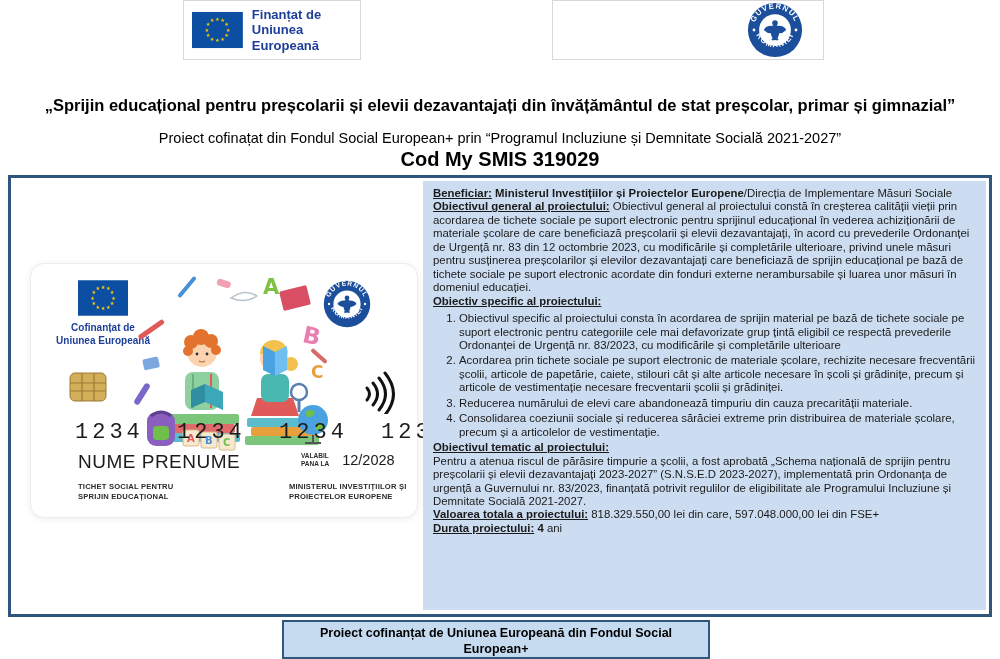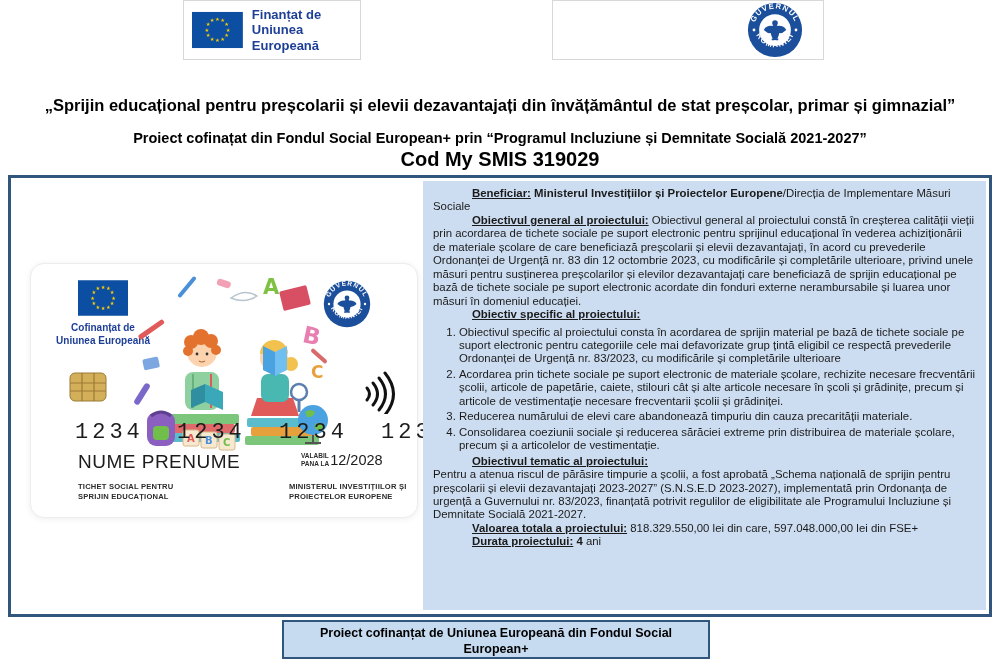--- a/index.html
+++ b/index.html
@@ -7,44 +7,44 @@
     width:1000px;height:659px;position:relative;overflow:hidden;background:#ffffff;
     font-family:"Liberation Sans", sans-serif;color:#000;
   }
   
   .logo-box{position:absolute;top:0;height:60px;border:1px solid #d8d8d8;box-sizing:border-box;background:#fff;display:flex;align-items:center;}
   .logo-box.left{left:183px;width:178px;padding:6px 8px;gap:9px;}
   .logo-box.right{left:552px;width:272px;padding:4px 20px;justify-content:flex-end;}
   .eu-funded-text{font-weight:bold;color:#1e3f97;font-size:13px;line-height:1.18;}
   
   .page-title{position:absolute;top:96px;left:0;width:1000px;text-align:center;font-weight:bold;font-size:16.5px;}
-  .page-subtitle{position:absolute;top:130px;left:0;width:1000px;text-align:center;font-weight:bold;font-size:14.5px;}
+  .page-subtitle{position:absolute;top:130px;left:0;width:1000px;text-align:center;font-weight:normal;font-size:14.5px;}
   .page-smis{position:absolute;top:148px;left:0;width:1000px;text-align:center;font-weight:bold;font-size:20px;}
   
   .main-box{position:absolute;left:8px;top:175px;width:984px;height:442px;border:3px solid #30567d;box-sizing:border-box;background:#fff;}
   
   .card{position:absolute;left:19px;top:85px;width:386px;height:253px;background:#fff;border:1px solid #ececec;border-radius:14px;box-shadow:0 1px 6px rgba(0,0,0,0.07);}
   .card-eu{position:absolute;left:24px;top:16px;width:96px;text-align:center;}
   .card-eu-label{font-size:10px;font-weight:bold;color:#1e3f97;line-height:1.25;margin-top:2px;}
   .card-gov{position:absolute;left:292px;top:16px;}
   .card-illustration{position:absolute;left:102px;top:2px;}
   .chip{position:absolute;left:38px;top:108px;}
   .contactless{position:absolute;left:328px;top:104px;}
   .card-number{position:absolute;left:44px;top:156px;font-family:"Liberation Mono", monospace;font-size:22px;color:#1c1c1c;letter-spacing:4px;word-spacing:16px;white-space:nowrap;}
   .card-name{position:absolute;left:47px;top:187px;font-size:19px;color:#1c1c1c;letter-spacing:0.5px;}
-  .valid-wrap{position:absolute;left:270px;top:188px;display:flex;align-items:center;gap:1px;}
+  .valid-wrap{position:absolute;left:270px;top:188px;display:flex;align-items:center;gap:13px;}
   .valid-label{font-size:6.5px;font-weight:bold;color:#2b2b2b;line-height:1.3;}
   .valid-value{font-size:14.5px;color:#1c1c1c;}
   .card-small{position:absolute;top:218px;font-size:7.6px;font-weight:bold;color:#2b2b2b;line-height:1.35;letter-spacing:0.2px;}
   .card-small.type{left:47px;}
   .card-small.issuer{left:258px;}
   
   .right-panel{position:absolute;left:412px;top:3px;width:563px;height:429px;background:#cdddf1;box-sizing:border-box;padding:6px 10px;font-size:11.4px;line-height:1.18;color:#1a1a1a;overflow:hidden;}
   .right-panel p{margin:0;}
-  .bu{font-weight:bold;text-decoration:underline;margin-left:39px;}
+  .bu{font-weight:bold;text-decoration:underline;}
   .b{font-weight:bold;}
   .mb1{margin-bottom:9px;}
   .mt1{margin-top:8px;}
   .mt2{margin-top:10px;}
   .right-panel ol{margin:4px 0 2px 0;padding-left:26px;}
   .right-panel li{margin-bottom:2px;}
   
   .footer-bar{position:absolute;left:282px;top:620px;width:428px;height:39px;background:#c6daf0;border:2px solid #30567d;box-sizing:border-box;text-align:center;font-weight:bold;font-size:12.5px;line-height:1.3;padding:3px 30px 0 30px;}
 </style>
 </head>

